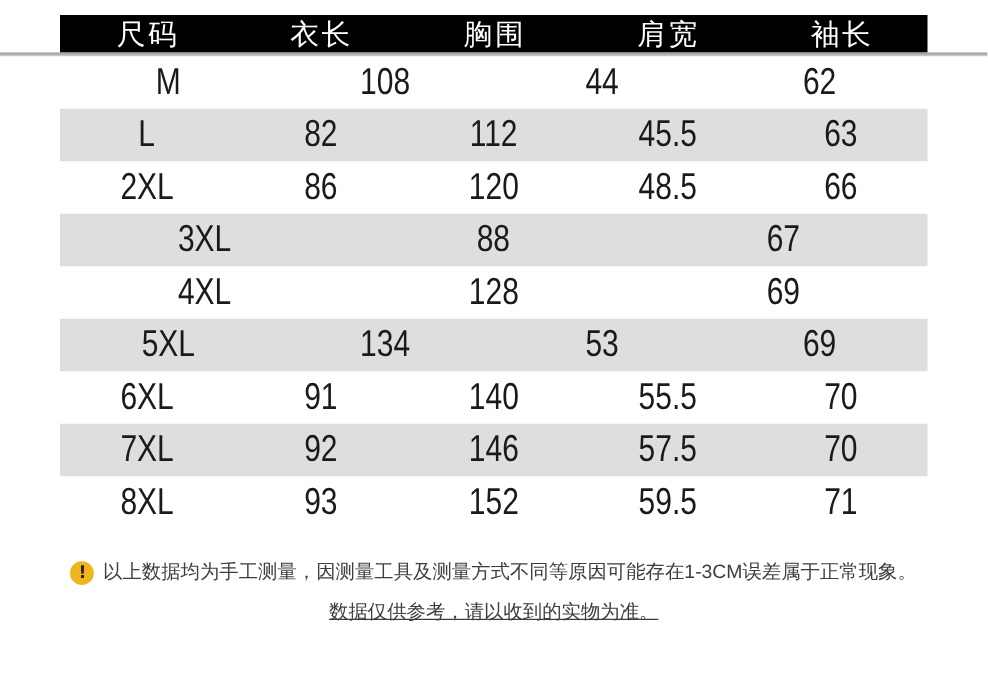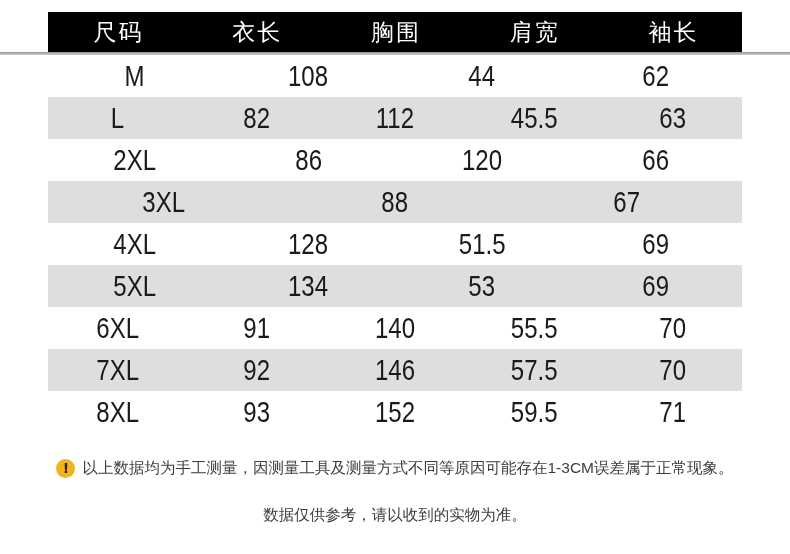--- a/index.html
+++ b/index.html
@@ -13,23 +13,23 @@
     --warning-glyph:#2b2510;
   }
   html,body{margin:0;padding:0;}
   body{
     width:790px;height:554px;background:#ffffff;
     font-family:"Liberation Sans","DejaVu Sans",sans-serif;
     overflow:hidden;
   }
   .sheet{width:790px;height:554px;position:relative;}
   .thead{
-    margin:12px 48px 0 48px;height:40px;
+    margin:12px 48px 0 48px;height:30px;
     background:var(--header-bg);
-    display:flex;align-items:center;
+    display:flex;align-items:flex-start;
   }
   .th{
     flex:1 1 20%;display:flex;align-items:center;justify-content:center;
     color:var(--header-text);font-size:23px;letter-spacing:2px;text-indent:2px;
   }
   .header-shadow{
     width:790px;height:3px;
     background:linear-gradient(to bottom,var(--shadow),#cfcfcf);
   }
   .tbody{display:block;}
@@ -47,21 +47,21 @@
     margin-top:25px;text-align:center;color:var(--note-text);
     font-size:15.5px;line-height:20px;
   }
   .note-line1{display:flex;align-items:center;justify-content:center;gap:7px;}
   .warn-badge{
     flex:0 0 auto;width:19px;height:19px;border-radius:50%;
     background:var(--warning-bg);color:var(--warning-glyph);
     font-weight:bold;font-size:14px;line-height:19px;text-align:center;
     font-family:"DejaVu Sans",sans-serif;
   }
-  .note-line2{margin-top:27px;}
+  .note-line2{margin-top:12px;text-decoration:underline;}
 </style>
 </head>
 <body>
 
 <div class="sheet">
 
   <div class="thead">
     <div class="th">尺码</div>
     <div class="th">衣长</div>
     <div class="th">胸围</div>
@@ -107,43 +107,43 @@
       <div class="td">
           <span class="num">2XL</span>
         </div>
       <div class="td">
           <span class="num">86</span>
         </div>
       <div class="td">
           <span class="num">120</span>
         </div>
       <div class="td">
+          <span class="num">48.5</span>
+        </div>
+      <div class="td">
           <span class="num">66</span>
         </div>
     </div>
     <div class="tr">
       <div class="td">
           <span class="num">3XL</span>
         </div>
       <div class="td">
           <span class="num">88</span>
         </div>
       <div class="td">
           <span class="num">67</span>
         </div>
     </div>
     <div class="tr">
       <div class="td">
           <span class="num">4XL</span>
         </div>
       <div class="td">
           <span class="num">128</span>
-        </div>
-      <div class="td">
-          <span class="num">51.5</span>
         </div>
       <div class="td">
           <span class="num">69</span>
         </div>
     </div>
     <div class="tr">
       <div class="td">
           <span class="num">5XL</span>
         </div>
       <div class="td">

